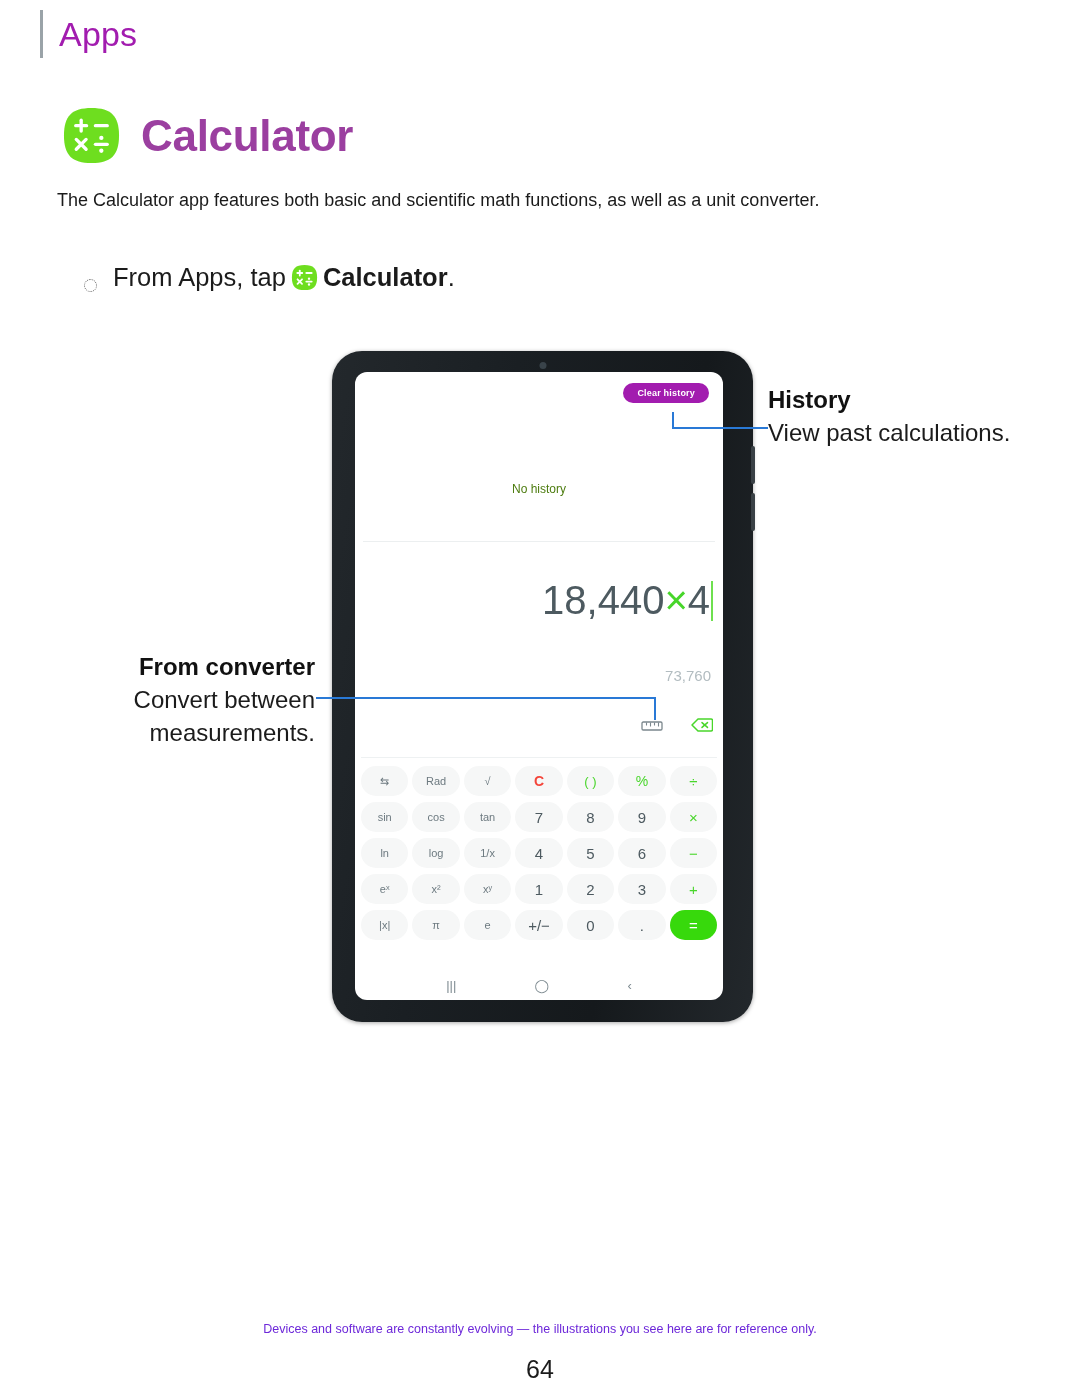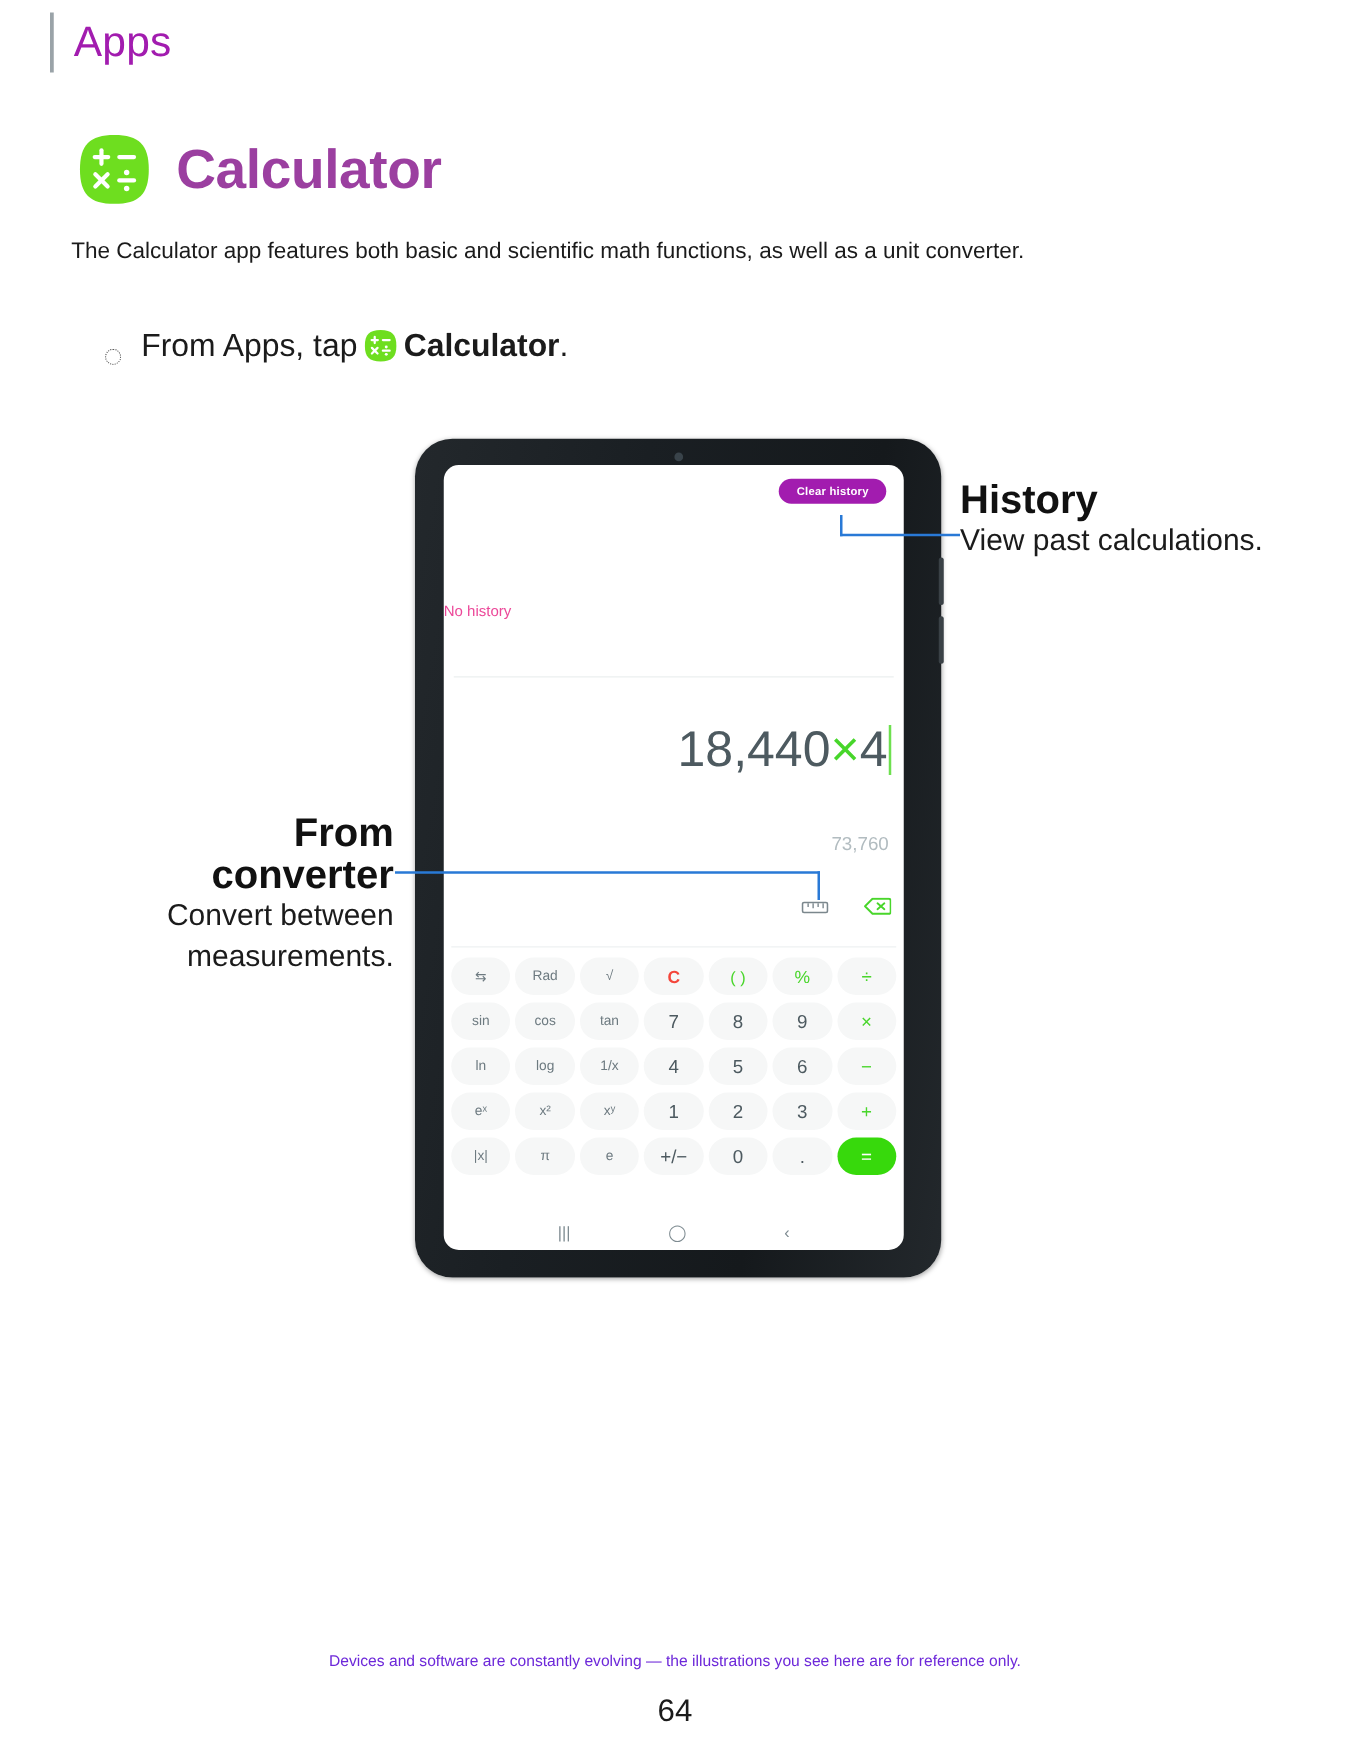--- a/index.html
+++ b/index.html
@@ -51,22 +51,22 @@
     background:#ffffff; border-radius:12px; overflow:hidden;
   }
 
   
   .history-pane { position:relative; height:170px; }
   .clear-history {
     position:absolute; right:14px; top:11px;
     background:#a21caf; color:#ffffff; border-radius:14px;
     padding:5px 14px; font-size:9px; font-weight:700; letter-spacing:.2px;
   }
-  .no-history { position:absolute; left:0; right:0; top:110px; text-align:left;
-                font-size:12px; color:#ec4899; }
+  .no-history { position:absolute; left:0; right:0; top:110px; text-align:center;
+                font-size:12px; color:#4d7c0f; }
   .hist-divider { position:absolute; left:8px; right:8px; bottom:0; height:1px; background:#eceff0; }
 
   
   .display { position:relative; height:170px; }
   .expression { position:absolute; right:10px; top:36px; font-size:40px; color:#4d5a60; white-space:nowrap; }
   .expression .op { color:#47d62a; }
   .caret { display:inline-block; width:2px; height:40px; background:#6ee04f; vertical-align:-7px; margin-left:1px; }
   .result { position:absolute; right:12px; bottom:28px; font-size:15px; color:#b2bcc0; }
 
   
@@ -87,21 +87,21 @@
   .key.equals { background:#37d90c; color:#ffffff; font-size:15px; }
 
   
   .navbar { position:absolute; left:0; right:0; bottom:0; height:30px;
             display:flex; align-items:center; justify-content:space-around;
             padding:0 52px; }
   .nav-ico { font-size:13px; color:#7e8b91; }
 
   
   .callout { position:absolute; }
-  .callout .c-title { font-size:32px; font-weight:700; color:#111; line-height:33px; }
+  .callout .c-title { font-size:24px; font-weight:700; color:#111; line-height:33px; }
   .callout .c-desc { font-size:24px; font-weight:400; color:#1b1b1b; line-height:33px; }
   #callout-history { left:768px; top:383px; text-align:left; }
   #callout-unit { left:120px; top:650px; width:195px; text-align:right; }
 
   .leader { position:absolute; }
   .leader .h { position:absolute; background:#2979d6; height:2px; }
   .leader .v { position:absolute; background:#2979d6; width:2px; }
 
   
   .footnote { position:absolute; left:0; right:0; top:1322px; text-align:center;

